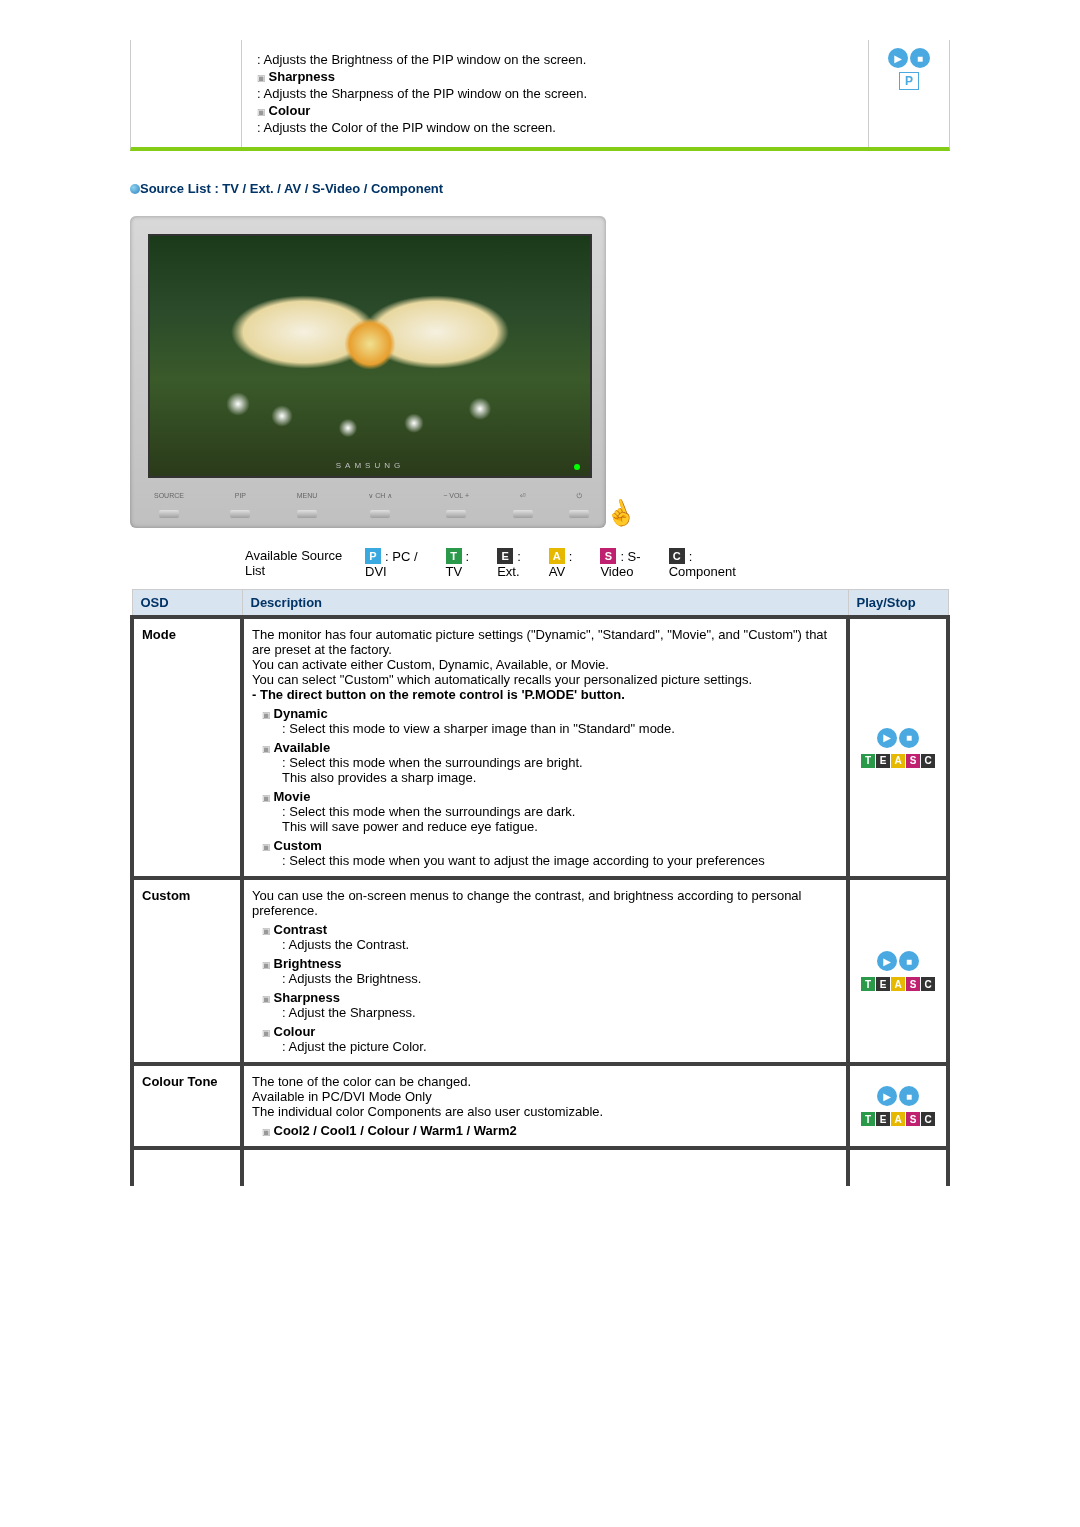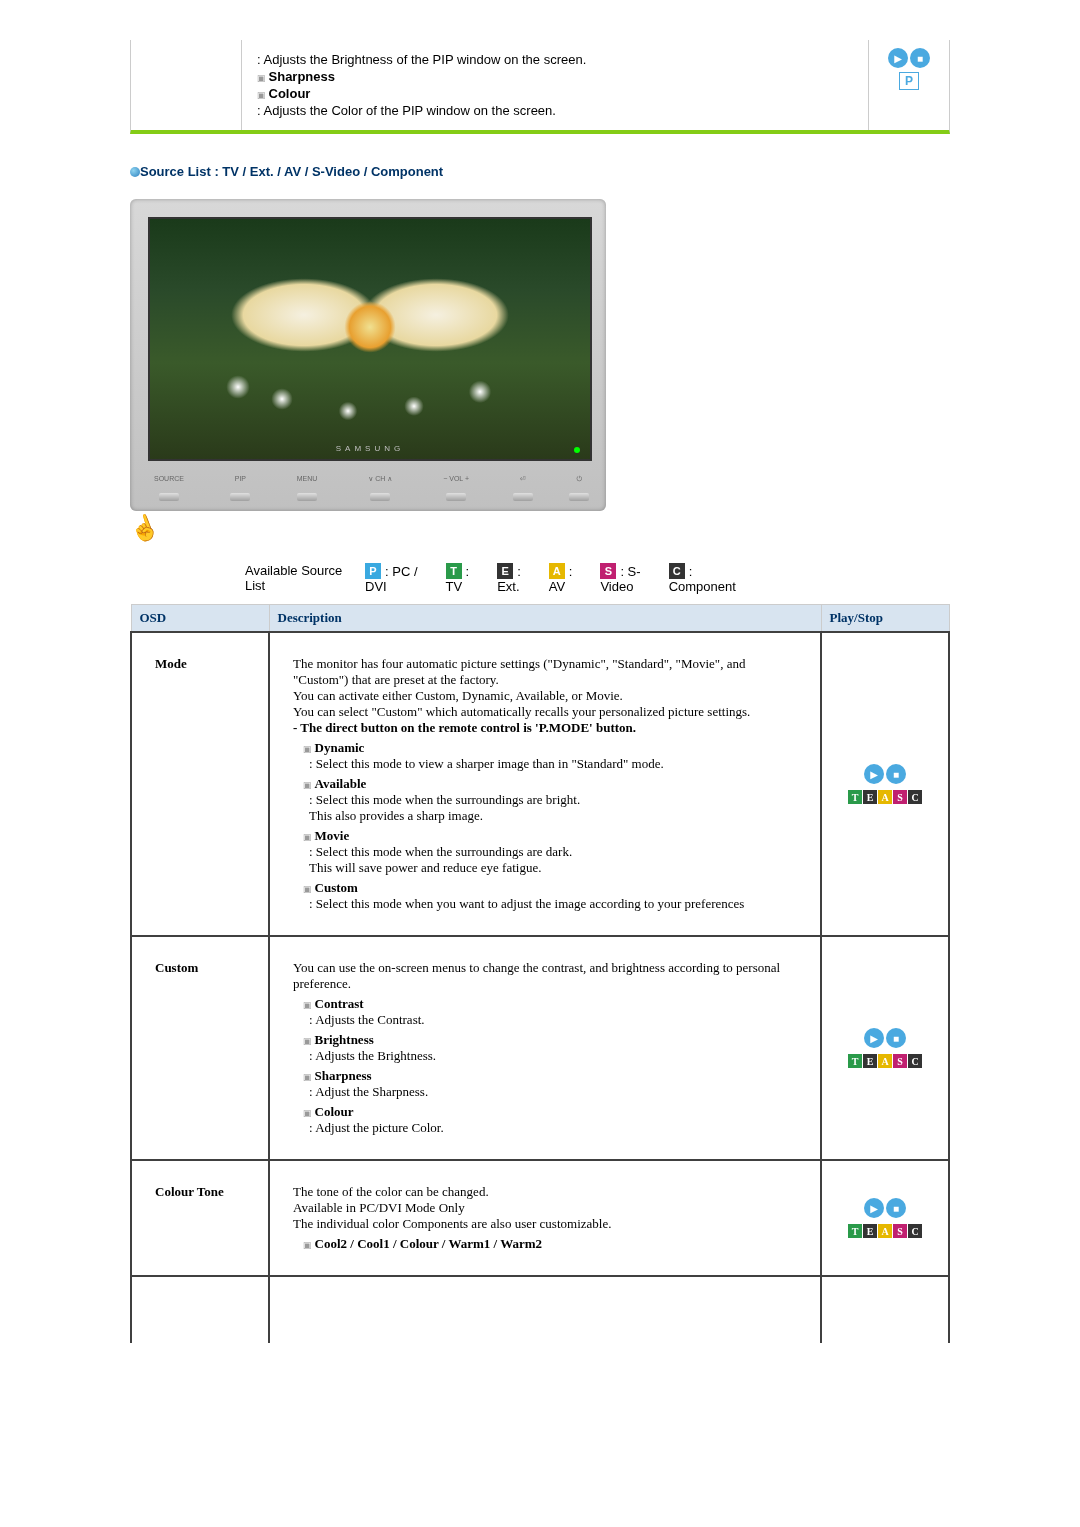--- a/index.html
+++ b/index.html
@@ -90,22 +90,22 @@
     height: 10px;
     border-radius: 50%;
     background: radial-gradient(circle at 35% 35%, #8fd4f0, #2a7fbf);
   }
   .source-heading-text {
     font-weight: bold;
     color: #003366;
   }
   .monitor-block {
     display: flex;
-    flex-direction: column;
-    align-items: flex-start;
+    flex-direction: row;
+    align-items: flex-end;
     margin: 20px 0;
   }
   .monitor-frame {
     width: 440px;
     background: linear-gradient(#d8d8d8, #c0c0c0);
     border-radius: 6px;
     padding: 18px 18px 10px 18px;
     box-shadow: inset 0 0 4px rgba(0,0,0,0.3);
   }
   .monitor-screen {
@@ -211,55 +211,54 @@
   .badge-p { background: #3aa9e0; }
   .badge-t { background: #2a9a4a; }
   .badge-e { background: #333; }
   .badge-a { background: #e6b800; }
   .badge-s { background: #c02070; }
   .badge-c { background: #333; }
   .main-table {
     width: 100%;
     border-collapse: collapse;
     margin-top: 10px;
-    font-family: Liberation Serif, serif;
   }
   .main-table th {
     background: #d8e4f0;
     color: #003366;
     font-weight: bold;
     text-align: left;
     padding: 5px 8px;
     border: 1px solid #ccc;
     font-size: 13px;
   }
   .main-table td {
-    border: 2px solid #404040;
-    padding: 23px;
+    border: 4px solid #404040;
+    padding: 8px;
     vertical-align: top;
     font-size: 13px;
   }
   .main-table td.osd-col {
     width: 90px;
     font-weight: bold;
   }
   .main-table td.play-col {
     width: 80px;
     text-align: center;
     vertical-align: middle;
   }
   .sub-item {
     margin: 4px 0 0 10px;
   }
   .sub-title {
     font-weight: bold;
     margin-top: 24px;
   }
   .sub-desc {
-    margin-left: 6px;
+    margin-left: 20px;
   }
   .badge-strip {
     display: flex;
     gap: 1px;
     margin-top: 6px;
     justify-content: center;
   }
   .badge-strip .src-badge { width: 14px; height: 14px; font-size: 10px; }
   .partial-row td {
     border-bottom: none;
@@ -269,20 +268,21 @@
 </head>
 <body>
 
 <div class="page">
 
   <div class="top-section">
     <div class="top-left"></div>
     <div class="top-center">
       <div class="bullet-line">: Adjusts the Brightness of the PIP window on the screen.</div>
       <div class="bullet-line"><span class="bullet-icon">▣</span><span class="bold">Sharpness</span></div>
+      <div class="bullet-line">: Adjusts the Sharpness of the PIP window on the screen.</div>
       <div class="bullet-line"><span class="bullet-icon">▣</span><span class="bold">Colour</span></div>
       <div class="bullet-line">: Adjusts the Color of the PIP window on the screen.</div>
     </div>
     <div class="top-right">
       <div class="play-row">
         <span class="play-icon"></span>
         <span class="stop-icon"></span>
       </div>
       <div class="p-badge">P</div>
     </div>

